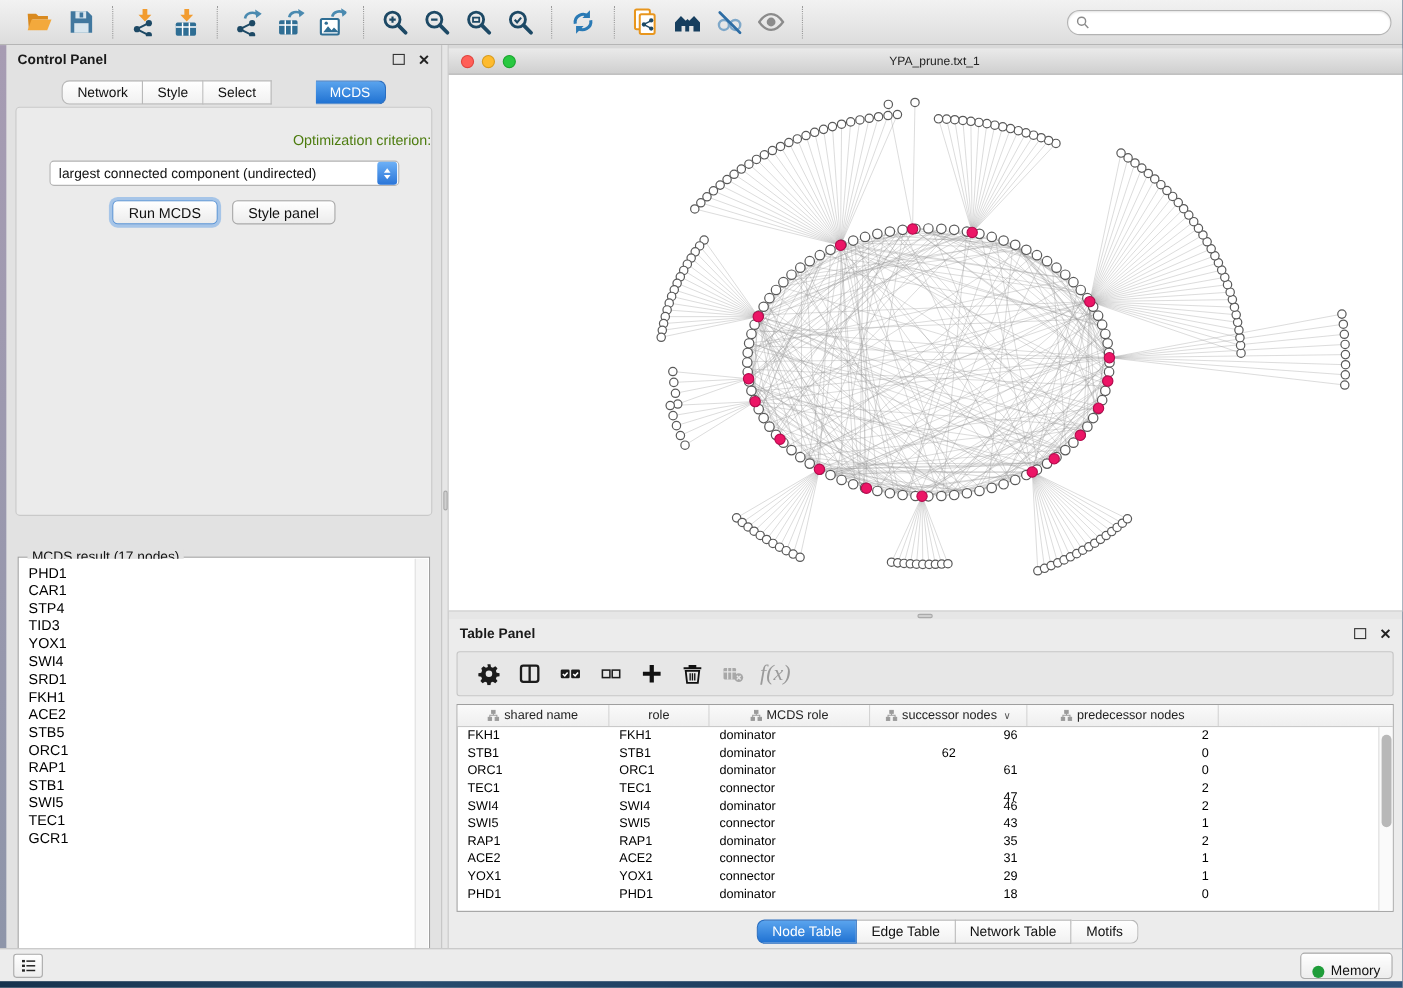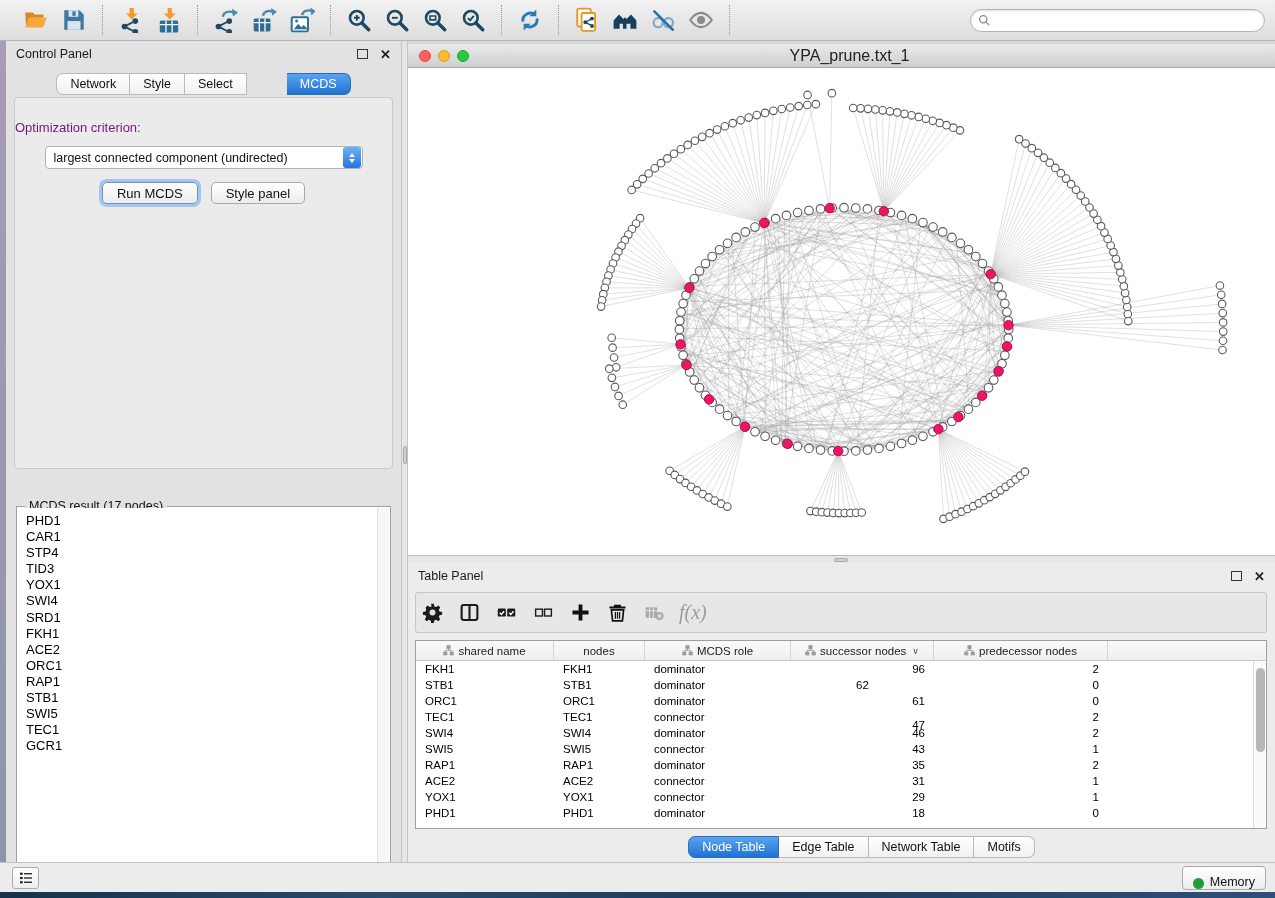--- a/index.html
+++ b/index.html
@@ -27,34 +27,34 @@
 
   
   #left-strip { left:0; top:41px; width:6px; height:821px;
     background:linear-gradient(#a79cb3,#8e95a9); }
   #bottom-wallpaper { left:0; top:892px; width:1275px; height:6px;
     background:linear-gradient(90deg,#16324d,#274b6d 30%,#1b3a5c 60%,#2c517a); }
 
   
   #control-panel { left:6px; top:41px; width:395px; height:821px; background:#e2e2e2; }
   .panel-head { height:26px; display:flex; align-items:center; padding:0 10px; }
-  .panel-title { font-size:12.5px; color:#1a1a1a; }
+  .panel-title { font-size:12.5px; color:#1a1a1a;font-weight:bold; }
   .panel-head .spacer { flex:1; }
   .float-ic { width:11px; height:10px; border:1.6px solid #333; margin-right:12px; }
   .close-ic { font-size:13px; font-weight:bold; color:#222; line-height:1; }
   .cp-tabs { display:flex; justify-content:center; margin-top:6px; position:relative; z-index:2; }
   .seg { height:22px; font-size:12.5px; padding:0 13px; display:flex; align-items:center;
     background:linear-gradient(#fff,#f1f1f1); border:1px solid #b9b9b9; border-left:none;
     color:#111; cursor:pointer; }
   .seg:first-child { border-left:1px solid #b9b9b9; border-radius:7px 0 0 7px;text-align:center; }
   .seg:last-child { border-radius:0 7px 7px 0; }
   .seg.active { background:linear-gradient(#5aa4ee,#2072d2); color:#fff; border-color:#2a6ec0;margin-left:40px; }
   #cp-inner { position:absolute; left:8px; top:56px; width:379px; height:372px;
     background:#ebebeb; border:1px solid #c9c9c9; border-radius:4px; }
-  #opt-label { text-align:left; margin-top:22px; font-size:13px; color:#701a75; }
+  #opt-label { text-align:right; margin-top:22px; font-size:13px; color:#4d7c0f; }
   #opt-select { margin:11px auto 0; width:318px; height:23px; background:#fff;
     border:1px solid #b3b3b3; border-radius:4px; display:flex; align-items:center;
     cursor:pointer; }
   #opt-select .val { flex:1; font-size:12.5px; padding-left:8px; color:#111;
     white-space:nowrap; overflow:hidden; }
   .stepper { width:18px; height:21px; border-radius:3px; margin-right:1px;
     background:linear-gradient(#6db1f7,#2a75d8); display:flex; flex-direction:column;
     align-items:center; justify-content:center; gap:2px; }
   .stepper i { width:0; height:0; border-left:3.5px solid transparent; border-right:3.5px solid transparent; }
   .stepper .up { border-bottom:4px solid #fff; }
@@ -85,29 +85,29 @@
 
   
   #net-area { left:408px; top:41px; width:867px; height:515px; background:#d9d9d9; }
   #net-titlebar { position:absolute; left:0; top:3px; width:867px; height:24px;
     background:linear-gradient(#eaeaea,#cfcfcf); border-bottom:1px solid #a8a8a8;
     display:flex; align-items:center; }
   .tl { width:12px; height:12px; border-radius:50%; margin-left:7px; }
   .tl.red { background:#ff5f58; border:1px solid #e0443e; margin-left:11px; }
   .tl.yellow { background:#febb2e; border:1px solid #d89c1e; }
   .tl.green { background:#28c840; border:1px solid #1ba52f; }
-  #net-title { position:absolute; left:16px; right:0; text-align:center; font-size:16px; color:#222; }
+  #net-title { position:absolute; left:16px; right:0; text-align:center; font-size:11px; color:#222; }
   #net-canvas { position:absolute; left:0; top:27px; width:867px; height:488px;
     background:#fff; border-bottom:1px solid #bbb; }
 
   
   #table-panel { left:408px; top:563px; width:867px; height:299px; background:#ececec; }
   #tp-toolbar { position:absolute; left:7px; top:29px; width:852px; height:41px;
     background:#e7e7e7; border:1px solid #c6c6c6; border-radius:3px;
-    display:flex; align-items:center; gap:5px; }
+    display:flex; align-items:center; padding-left:12px; gap:5px; }
   .tp-btn { width:32px; height:32px; border:none; background:transparent; cursor:pointer;
     display:flex; align-items:center; justify-content:center; }
   .tp-btn svg { width:21px; height:21px; }
   .tp-btn.disabled { cursor:default; }
   .fx-label { font-size:20px; color:#9a9a9a; font-family:"Liberation Serif",serif;
     font-style:italic; margin-left:4px; }
   #node-table { position:absolute; left:7px; top:77px; width:852px; height:189px;
     background:#fff; border:1px solid #9f9f9f; }
   #nt-header { display:flex; height:20px; background:linear-gradient(#fafafa,#efefef);
     border-bottom:1px solid #c9c9c9; }
@@ -325,20 +325,21 @@
       <div id="mcds-list">
           <div class="li">PHD1</div>
           <div class="li">CAR1</div>
           <div class="li">STP4</div>
           <div class="li">TID3</div>
           <div class="li">YOX1</div>
           <div class="li">SWI4</div>
           <div class="li">SRD1</div>
           <div class="li">FKH1</div>
           <div class="li">ACE2</div>
+          <div class="li">STB5</div>
           <div class="li">ORC1</div>
           <div class="li">RAP1</div>
           <div class="li">STB1</div>
           <div class="li">SWI5</div>
           <div class="li">TEC1</div>
           <div class="li">GCR1</div>
         </div>
       <div id="mcds-scroll"></div>
     </div>
   </div>
@@ -1124,21 +1125,21 @@
               <g fill="#9a9a9a" stroke="#9a9a9a">
                 <rect x="4.3" y="0.8" width="3.4" height="3"></rect>
                 <rect x="0.8" y="7.8" width="3.4" height="3"></rect>
                 <rect x="7.8" y="7.8" width="3.4" height="3"></rect>
                 <path d="M6 3.8v2M2.5 7.8V5.8h7v2" fill="none" stroke-width="1"></path>
               </g>
             </svg>
             <span>shared name</span>
           </div>
           <div class="th" style="width: 91px;">
-            <span>nodes</span>
+            <span>role</span>
           </div>
           <div class="th" style="width: 146px;">
             <svg viewBox="0 0 12 12">
               <g fill="#9a9a9a" stroke="#9a9a9a">
                 <rect x="4.3" y="0.8" width="3.4" height="3"></rect>
                 <rect x="0.8" y="7.8" width="3.4" height="3"></rect>
                 <rect x="7.8" y="7.8" width="3.4" height="3"></rect>
                 <path d="M6 3.8v2M2.5 7.8V5.8h7v2" fill="none" stroke-width="1"></path>
               </g>
             </svg>

